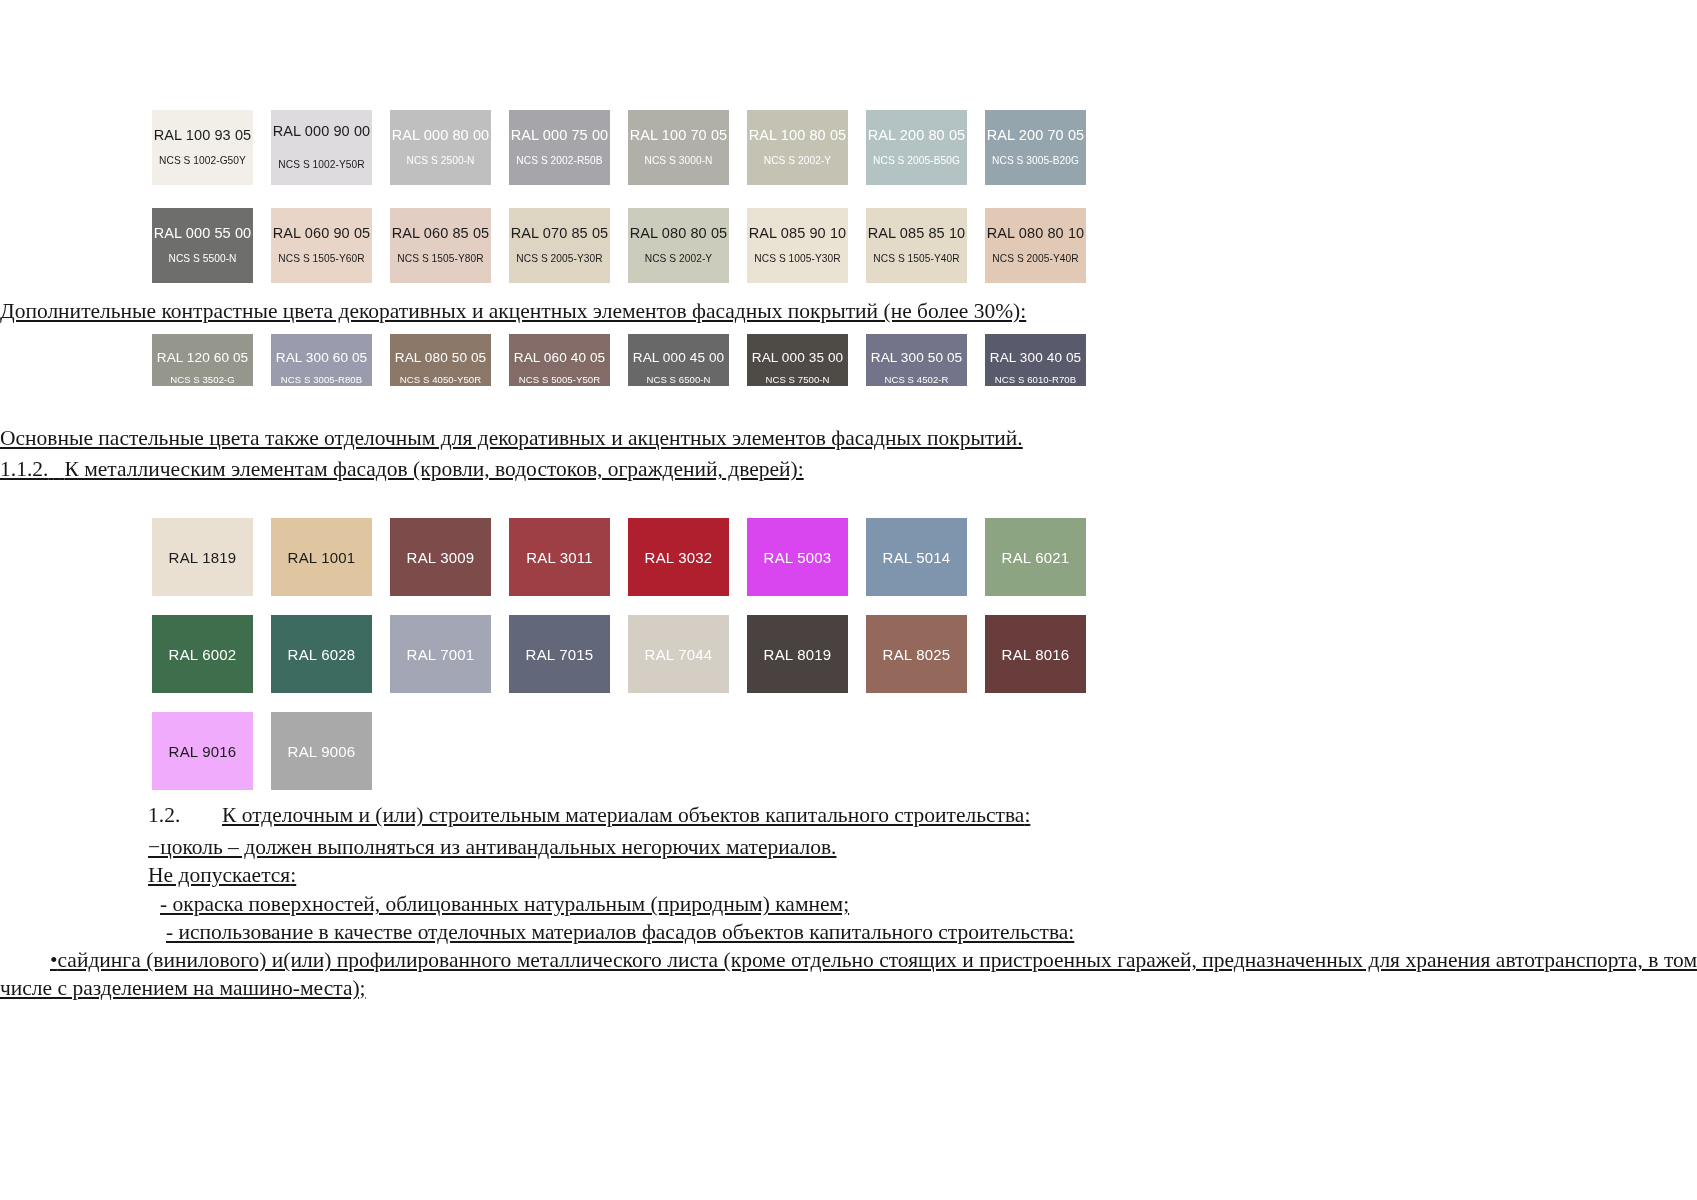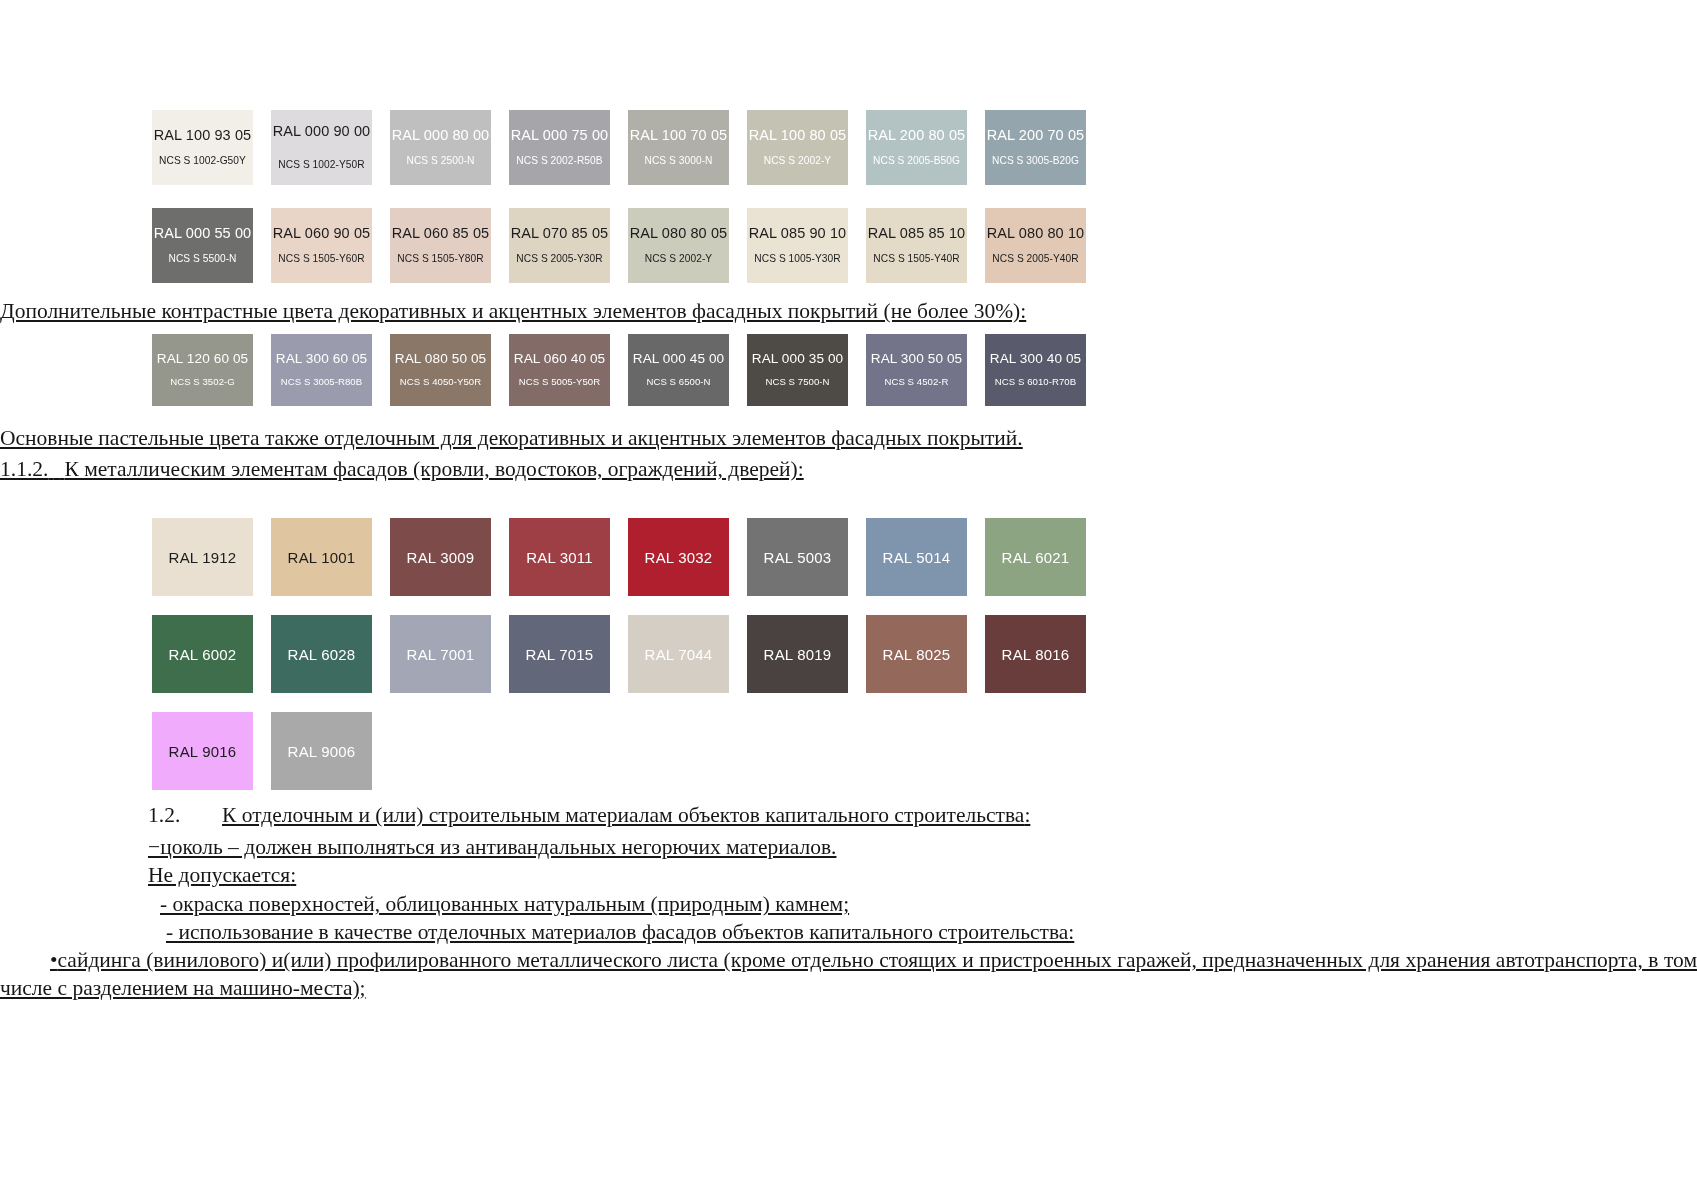--- a/index.html
+++ b/index.html
@@ -48,21 +48,22 @@
   .swatch .ncs {
     font-size: 10.2px;
     margin-top: 11px;
     letter-spacing: 0.05px;
     line-height: 1.1;
     white-space: nowrap;
   }
 
   
   .swatch-contrast {
-    height: 72px;
+    height: 52px;
+    justify-content: flex-end;
   }
   .swatch-contrast .ral { font-size: 13.6px; }
   .swatch-contrast .ncs { font-size: 9.6px; margin-top: 10px; }
 
   
   .metal-row {
     display: flex;
     gap: 18px;
     margin-left: 152px;
   }
@@ -224,35 +225,35 @@
   <p class="body-text indent" style="position:absolute; top:456px; left:0; width:1500px;">
     <span>1.1.2.</span>
     <span>&nbsp;</span>
     <span>К металлическим элементам фасадов (кровли, водостоков, ограждений, дверей):</span>
   </p>
 
   <div style="position:absolute; top:518px; left:0;">
 
     <div class="metal-row">
       <div class="metal" style="background: rgb(233, 224, 210); color: rgb(28, 28, 28);">
-        <span>RAL 1912</span>
+        <span>RAL 1819</span>
       </div>
       <div class="metal" style="background: rgb(224, 198, 160); color: rgb(28, 28, 28);">
         <span>RAL 1001</span>
       </div>
       <div class="metal" style="background: rgb(126, 75, 75); color: rgb(255, 255, 255);">
         <span>RAL 3009</span>
       </div>
       <div class="metal" style="background: rgb(158, 63, 70); color: rgb(255, 255, 255);">
         <span>RAL 3011</span>
       </div>
       <div class="metal" style="background: rgb(175, 31, 46); color: rgb(255, 255, 255);">
         <span>RAL 3032</span>
       </div>
-      <div class="metal" style="background: #737373; color: rgb(255, 255, 255);">
+      <div class="metal" style="background: #d946ef; color: rgb(255, 255, 255);">
         <span>RAL 5003</span>
       </div>
       <div class="metal" style="background: rgb(126, 149, 173); color: rgb(255, 255, 255);">
         <span>RAL 5014</span>
       </div>
       <div class="metal" style="background: rgb(141, 164, 130); color: rgb(255, 255, 255);">
         <span>RAL 6021</span>
       </div>
     </div>
 

